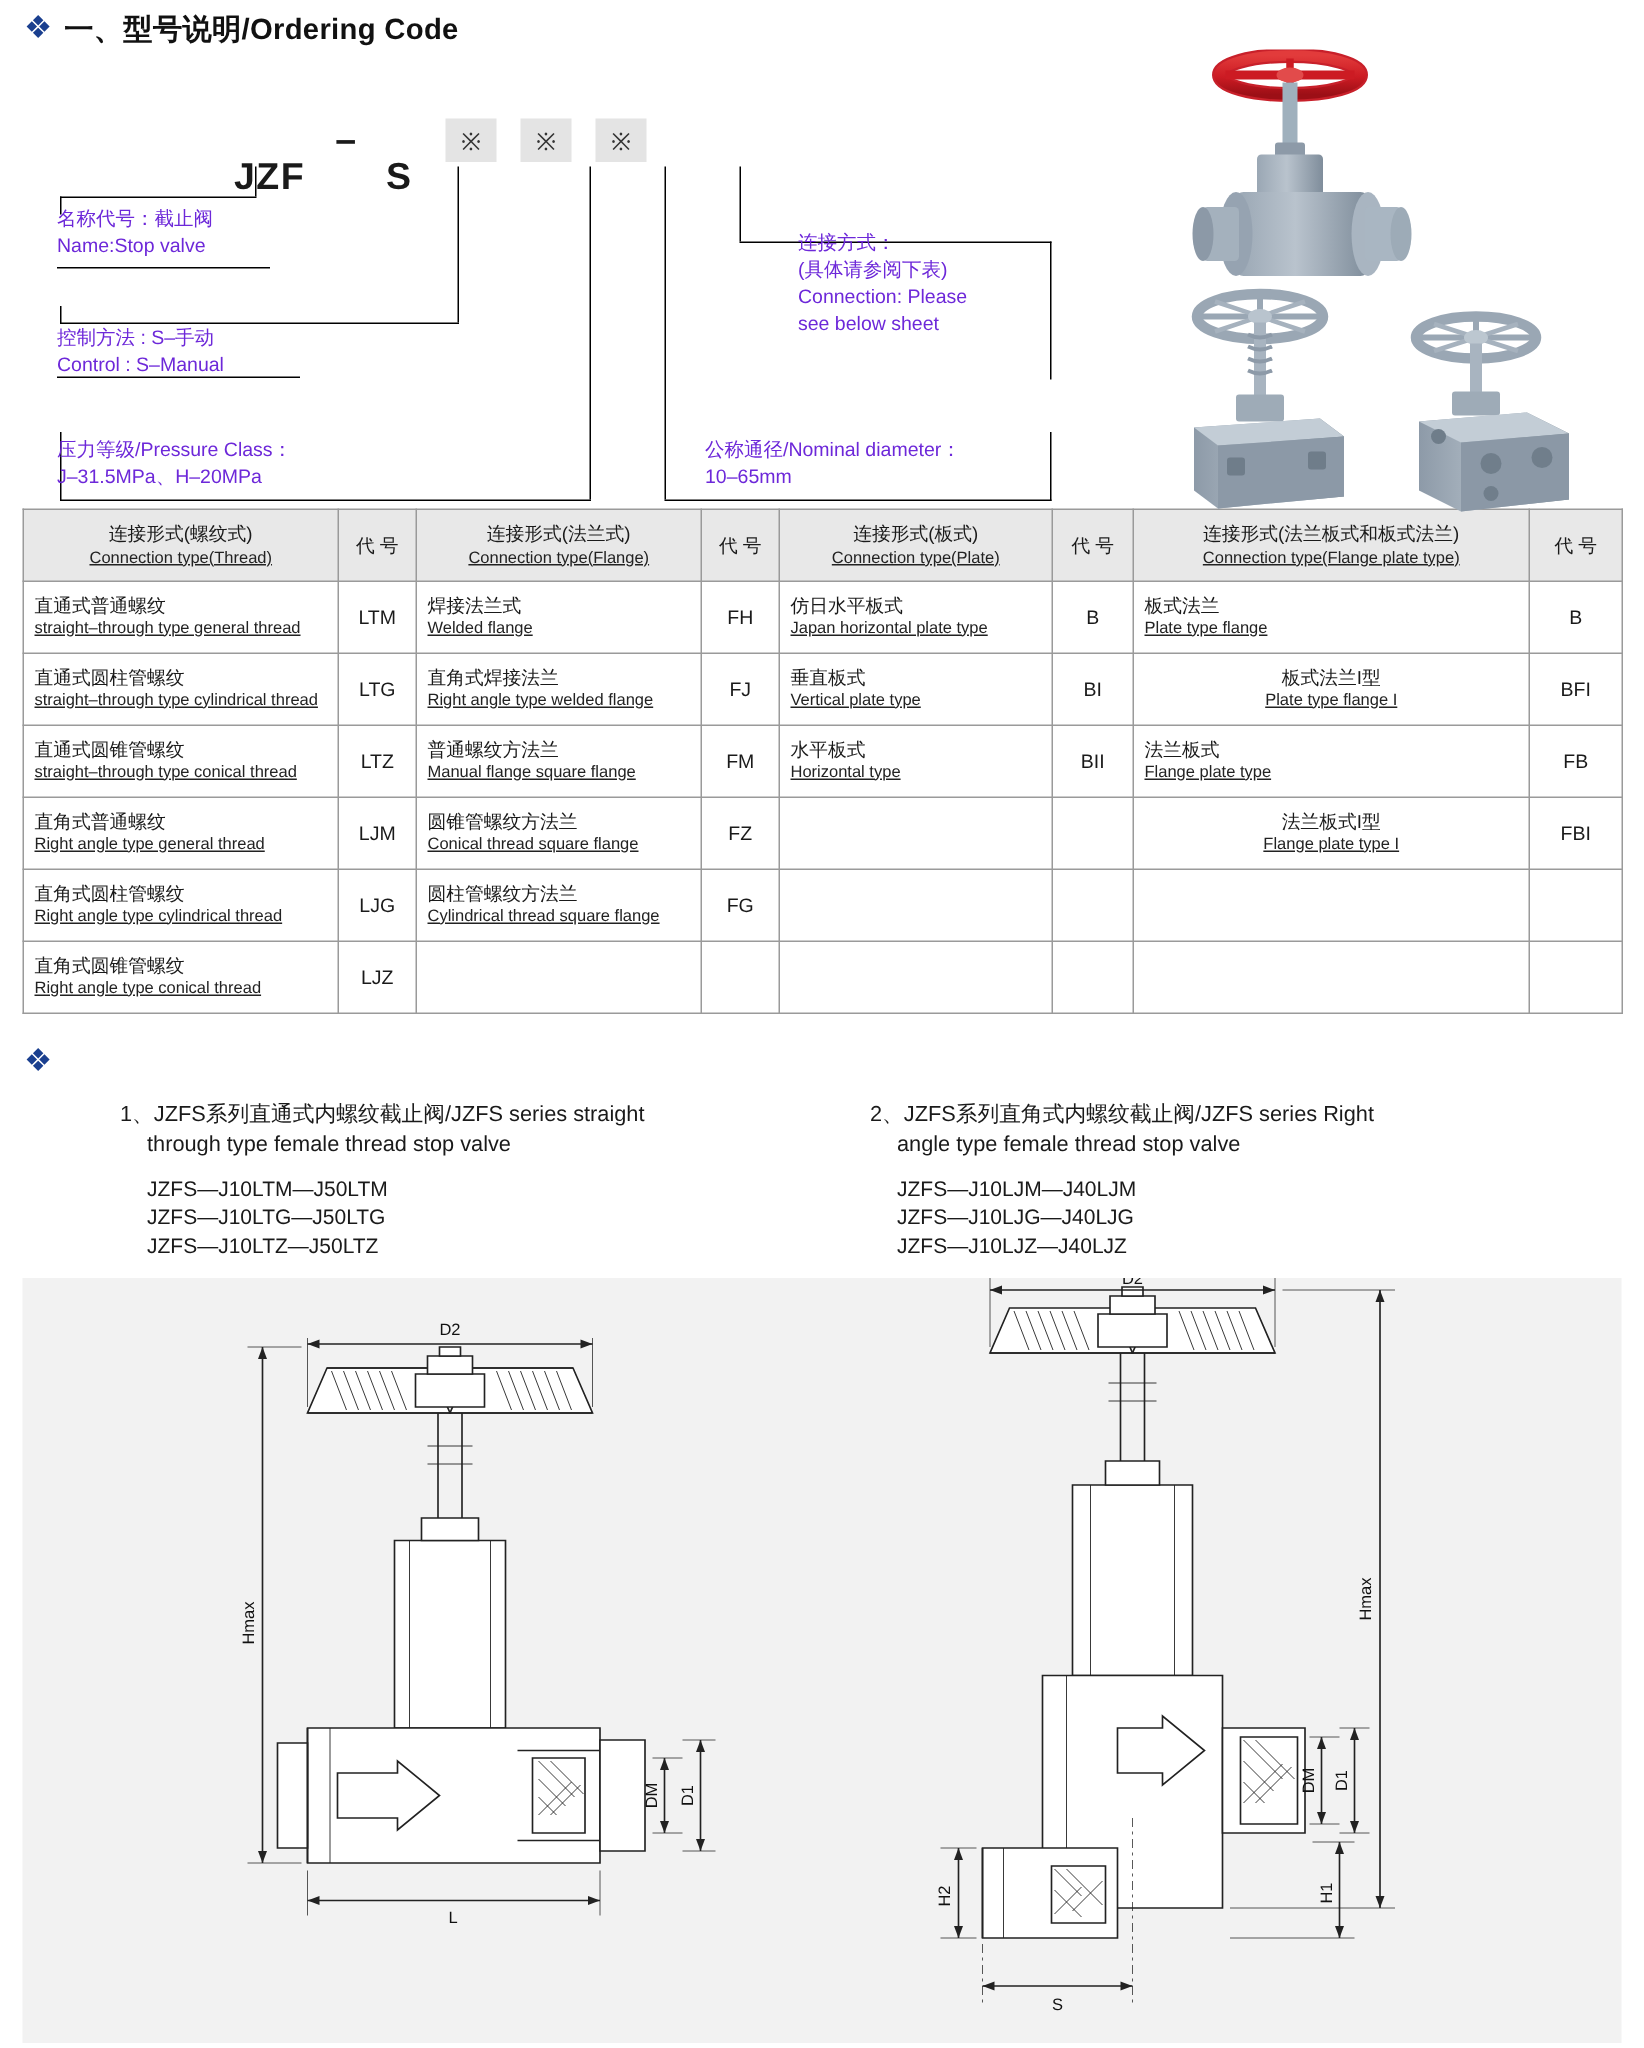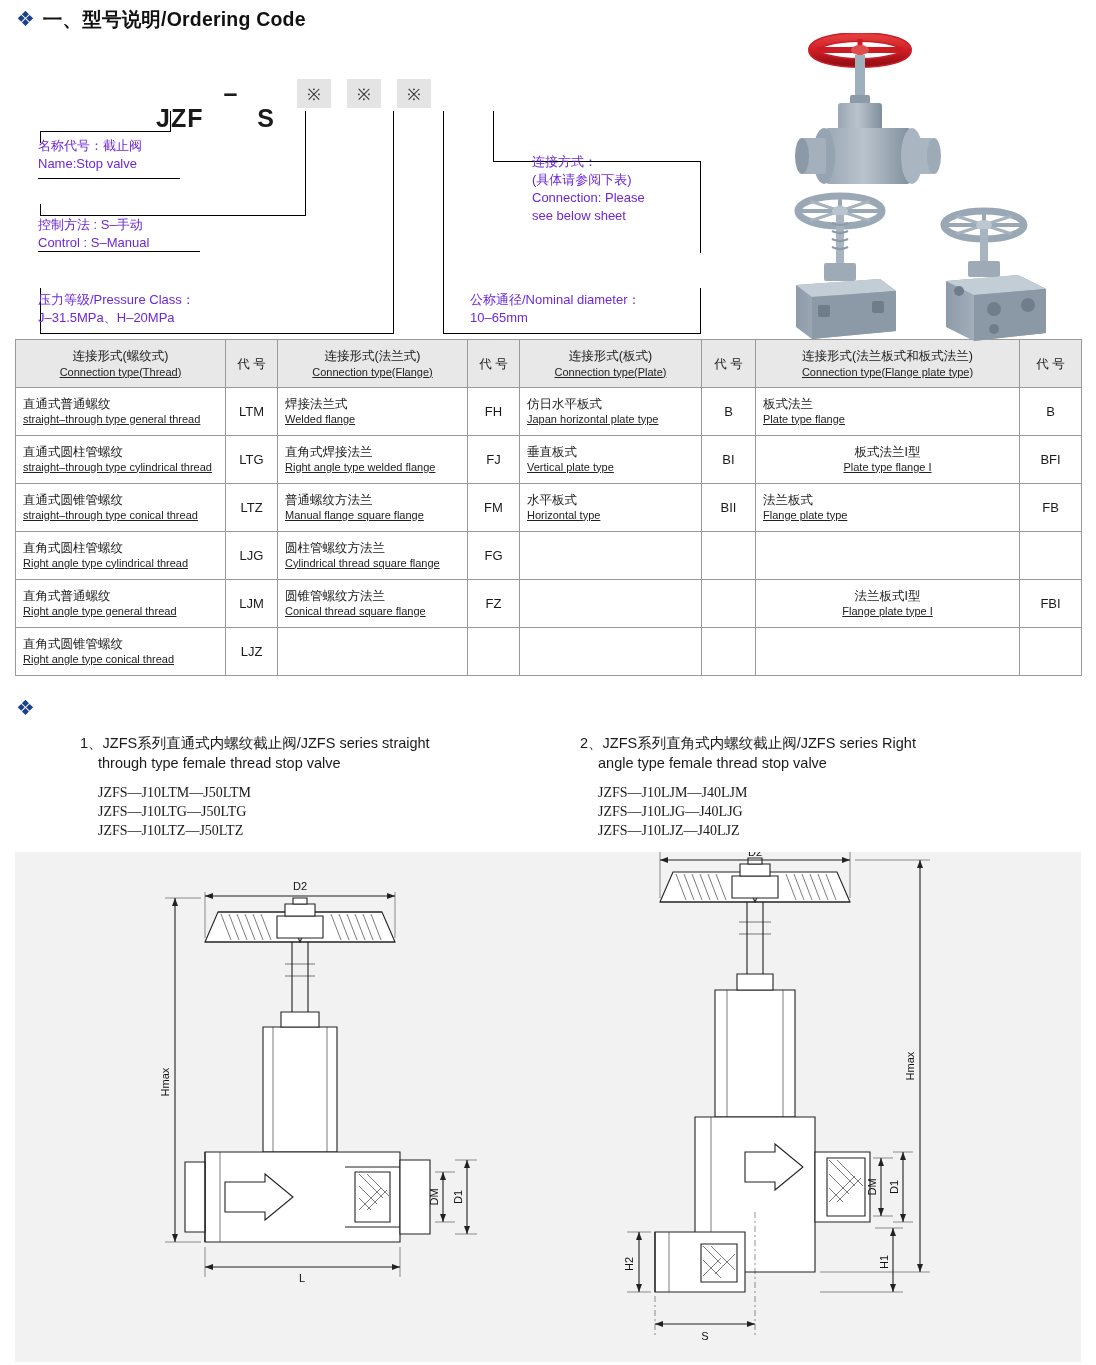--- a/index.html
+++ b/index.html
@@ -148,21 +148,20 @@
     font-size: 14.5px;
     line-height: 20px;
     font-weight: normal;
   }
   .sub-title .ind { display: block; padding-left: 18px; }
   .models {
     margin-top: 10px;
     padding-left: 18px;
     font-size: 14px;
     line-height: 19px;
-    font-family: Liberation Serif, serif;
   }
 
   
   .draw-wrap {
     margin: 12px 15px 0 15px;
     width: 1066px;
     height: 510px;
     background: #f2f2f2;
     position: relative;
   }
@@ -407,61 +406,61 @@
           </td>
         <td class="code">BII</td>
         <td style="text-align:left">
           <span class="cn">法兰板式</span>
           <span class="en">Flange plate type</span>
           </td>
         <td class="code">FB</td>
       </tr>
       <tr>
         <td>
+          <span class="cn">直角式普通螺纹</span>
+          <span class="en">Right angle type general thread</span>
+          </td>
+        <td class="code">LJM</td>
+        <td>
+          <span class="cn">圆锥管螺纹方法兰</span>
+          <span class="en">Conical thread square flange</span>
+          </td>
+        <td class="code">FZ</td>
+        <td>
+          <span class="cn"></span>
+          <span class="en"></span>
+          </td>
+        <td class="code"></td>
+        <td style="text-align:center">
+          <span class="cn">法兰板式I型</span>
+          <span class="en">Flange plate type I</span>
+          </td>
+        <td class="code">FBI</td>
+      </tr>
+      <tr>
+        <td>
           <span class="cn">直角式圆柱管螺纹</span>
           <span class="en">Right angle type cylindrical thread</span>
           </td>
         <td class="code">LJG</td>
         <td>
           <span class="cn">圆柱管螺纹方法兰</span>
           <span class="en">Cylindrical thread square flange</span>
           </td>
         <td class="code">FG</td>
         <td>
           <span class="cn"></span>
           <span class="en"></span>
           </td>
         <td class="code"></td>
         <td style="text-align:center">
           <span class="cn"></span>
           <span class="en"></span>
           </td>
         <td class="code"></td>
-      </tr>
-      <tr>
-        <td>
-          <span class="cn">直角式普通螺纹</span>
-          <span class="en">Right angle type general thread</span>
-          </td>
-        <td class="code">LJM</td>
-        <td>
-          <span class="cn">圆锥管螺纹方法兰</span>
-          <span class="en">Conical thread square flange</span>
-          </td>
-        <td class="code">FZ</td>
-        <td>
-          <span class="cn"></span>
-          <span class="en"></span>
-          </td>
-        <td class="code"></td>
-        <td style="text-align:center">
-          <span class="cn">法兰板式I型</span>
-          <span class="en">Flange plate type I</span>
-          </td>
-        <td class="code">FBI</td>
       </tr>
       <tr>
         <td>
           <span class="cn">直角式圆锥管螺纹</span>
           <span class="en">Right angle type conical thread</span>
           </td>
         <td class="code">LJZ</td>
         <td>
           <span class="cn"></span>
           <span class="en"></span>

